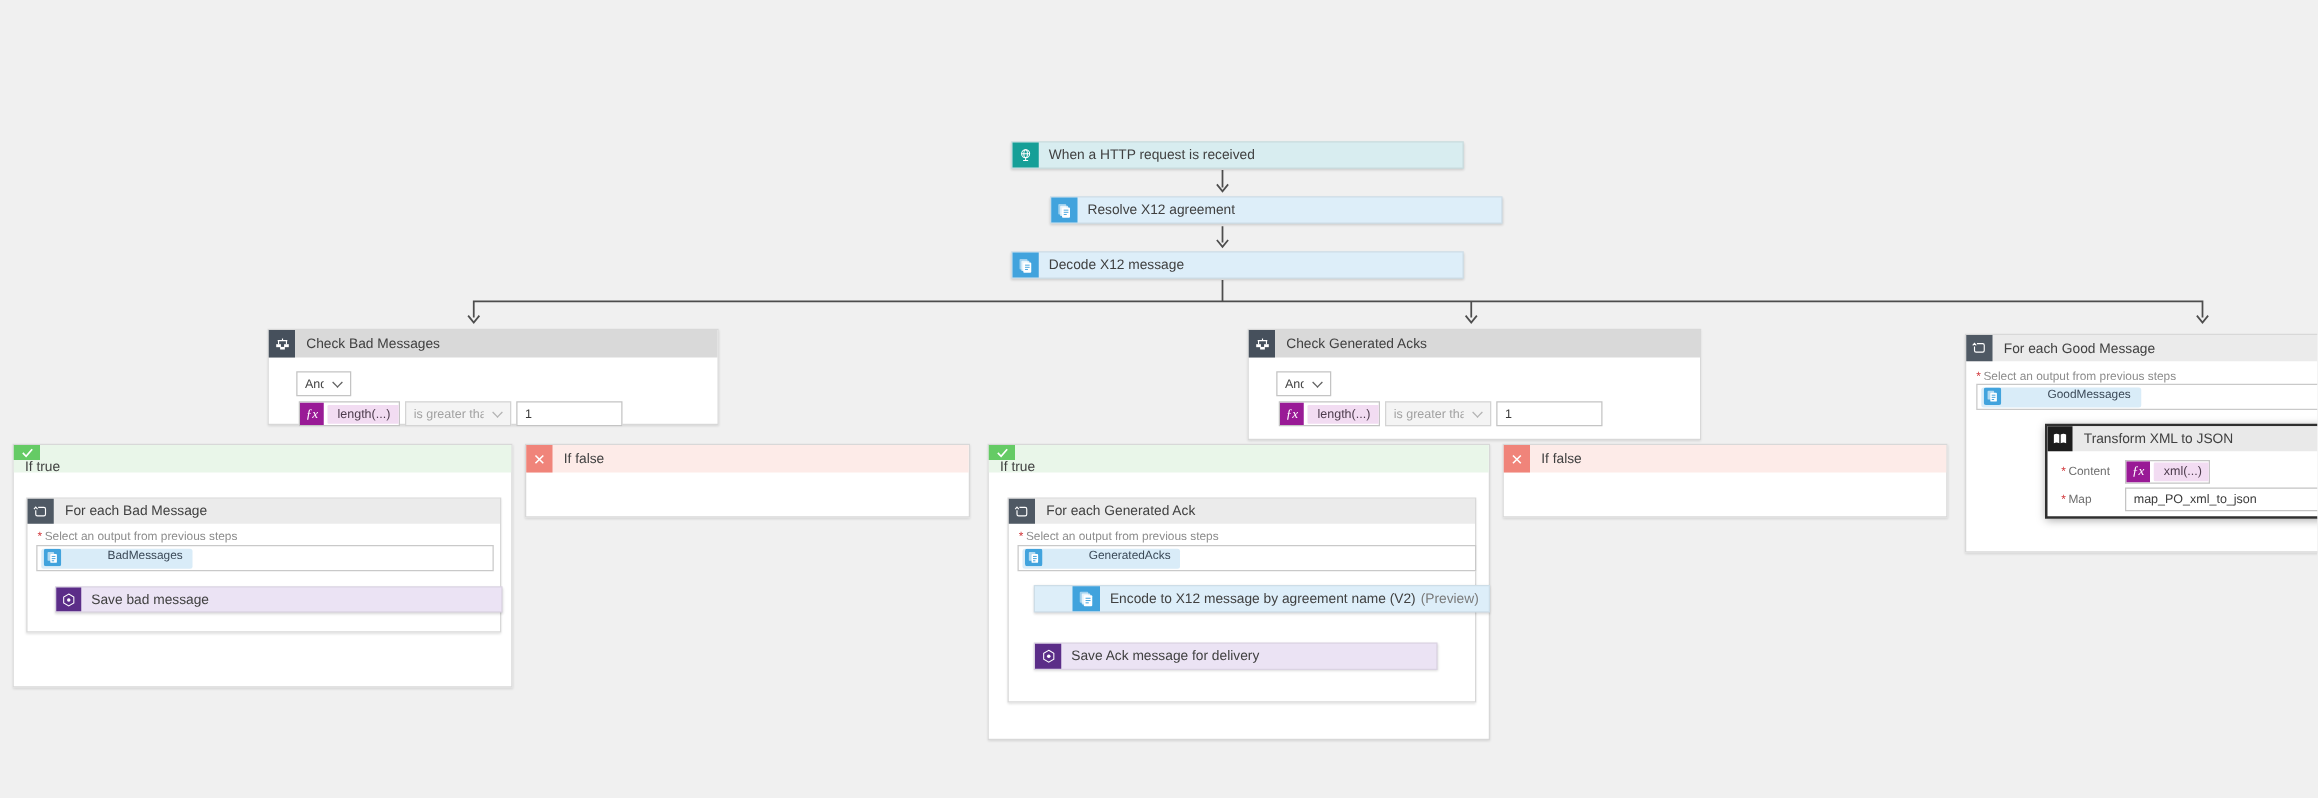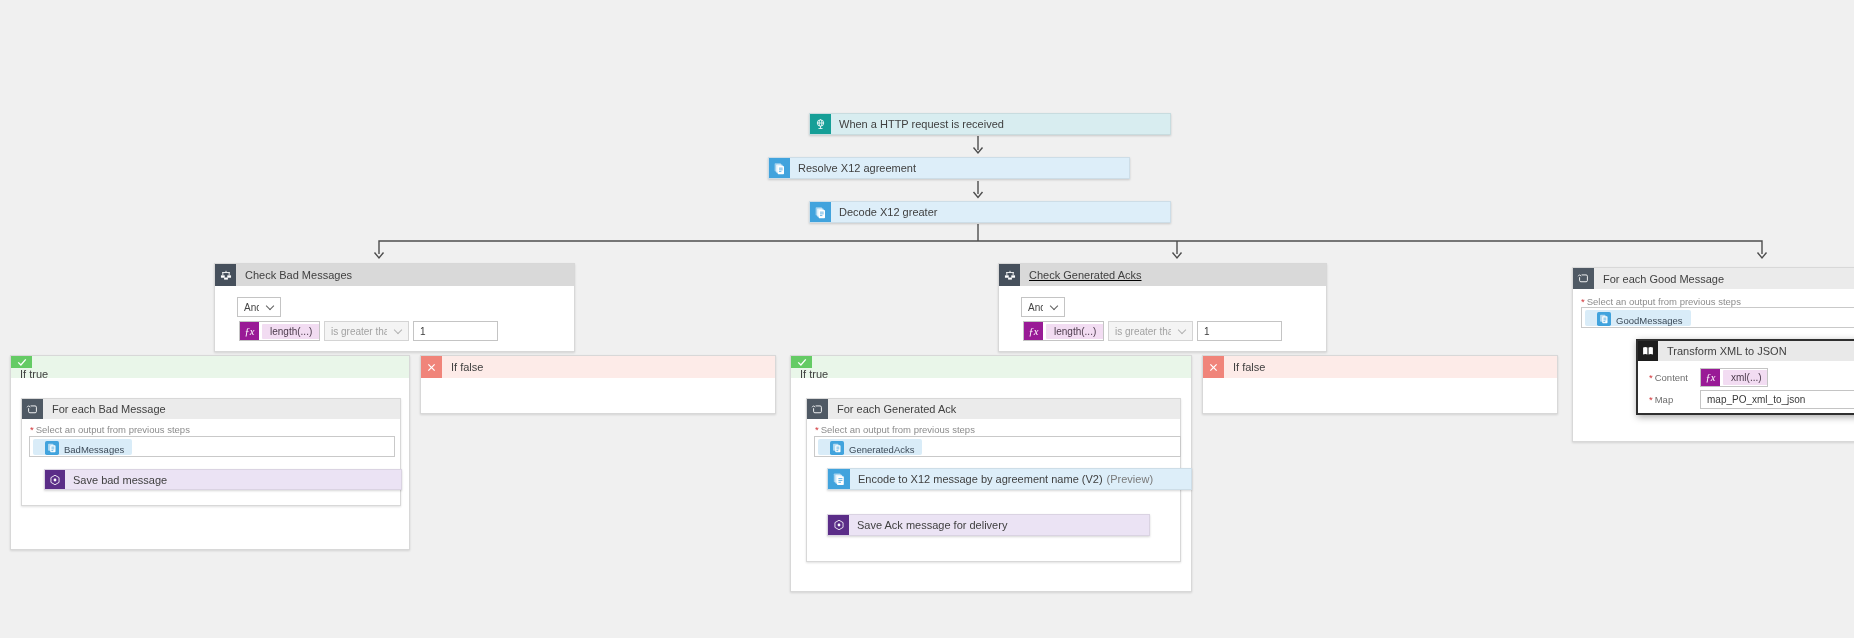--- a/index.html
+++ b/index.html
@@ -42,22 +42,22 @@
   .fxsq { width:19px; align-self:stretch; background:#991a96; color:#fff; font-style:italic;
           font-family:"Liberation Serif", serif; font-size:10.5px; display:flex; align-items:center;
           justify-content:center; flex:none; }
   .pill { background:#f2dcf2; font-size:10px; color:#4c3b4c; height:15px; display:flex; align-items:center;
           padding:0 8px; margin-left:3px; border-radius:1px; white-space:nowrap; }
 
   .seltext { position:absolute; font-size:9.5px; color:#8c8c8c; white-space:nowrap; }
   .req { color:#d13438; margin-right:2px; }
 
   .tokinp { position:absolute; background:#fff; border:1px solid #c9c9c9; display:flex; align-items:center; padding:0 3px; }
-  .tok { display:inline-flex; align-items:flex-end; height:16px; background:#d9ecf8; border-radius:2px;
-         font-size:9.5px; color:#3c4a58; padding:0 8px 0 12px; cursor:pointer; }
+  .tok { display:inline-flex; align-items:flex-start; height:16px; background:#d9ecf8; border-radius:2px;
+         font-size:9.5px; color:#3c4a58; padding:0 8px 0 2px; cursor:pointer;gap:32px; }
   .tok svg { margin-right:5px; }
 
   .selected { border:2px solid #2f2f2f; box-shadow:1px 2px 7px rgba(0,0,0,.35); }
 
   .fieldlbl { position:absolute; font-size:9.5px; color:#6d6d6d; white-space:nowrap; }
 </style>
 </head>
 <body>
 
 <div class="canvas">
@@ -83,45 +83,45 @@
     <span class="icon" style="background:#169f97;">
       <svg width="15" height="15" viewBox="0 0 20 20" fill="none" stroke="#fff" stroke-width="1.1">
         <circle cx="10" cy="8" r="4.3"></circle>
           <ellipse cx="10" cy="8" rx="1.9" ry="4.3"></ellipse>
         <path d="M5.8 8 H14.2 M10 12.4 V15 M7.3 15.3 H12.7"></path>
       </svg>
     </span>
     <span class="lbl">When a HTTP request is received</span>
   </div>
 
-  <div class="card" style="left:756px;top:157px;width:362px;background:#ddeef9;">
+  <div class="card" style="left:828px;top:157px;width:362px;background:#ddeef9;">
     <span class="icon" style="background:#41a3dd;">
       <svg width="15" height="15" viewBox="0 0 20 20">
         <rect x="3.5" y="3" width="8.5" height="11" rx="1" fill="#fff" opacity=".5"></rect>
         <rect x="5.5" y="4.8" width="8.5" height="11" rx="1" fill="#fff" opacity=".75"></rect>
         <rect x="7.5" y="6.6" width="8.5" height="11" rx="1" fill="#fff"></rect>
         <path d="M9.3 9.5h5M9.3 11.8h5M9.3 14.1h3.2" stroke="#41a3dd" stroke-width="1"></path>
       </svg>
     </span>
     <span class="lbl">Resolve X12 agreement</span>
   </div>
 
   <div class="card" style="left:797px;top:201px;width:362px;background:#ddeef9;">
     <span class="icon" style="background:#41a3dd;">
       <svg width="15" height="15" viewBox="0 0 20 20">
         <rect x="3.5" y="3" width="8.5" height="11" rx="1" fill="#fff" opacity=".5"></rect>
         <rect x="5.5" y="4.8" width="8.5" height="11" rx="1" fill="#fff" opacity=".75"></rect>
         <rect x="7.5" y="6.6" width="8.5" height="11" rx="1" fill="#fff"></rect>
         <path d="M9.3 9.5h5M9.3 11.8h5M9.3 14.1h3.2" stroke="#41a3dd" stroke-width="1"></path>
       </svg>
     </span>
-    <span class="lbl">Decode X12 greater</span>
-  </div>
-
-  <div class="scope" style="left:214px;top:263px;width:361px;height:89px;">
+    <span class="lbl">Decode X12 message</span>
+  </div>
+
+  <div class="scope" style="left:214px;top:263px;width:361px;height:77px;">
     <div class="scope-hd hd-cond">
       <span class="icon ic-cond">
         <svg width="14" height="14" viewBox="0 0 20 20" fill="none" stroke="#fff" stroke-width="1.3">
           <path d="M4.5 6.5 H15.5 M10 4 V6.5 M5.5 6.5 V10.5 M14.5 6.5 V10.5"></path>
           <rect x="2.8" y="10.5" width="5.4" height="3.4" fill="#fff" stroke="none"></rect>
           <rect x="11.8" y="10.5" width="5.4" height="3.4" fill="#fff" stroke="none"></rect>
           <rect x="7.3" y="13.6" width="5.4" height="3" fill="#fff" stroke="none"></rect>
         </svg>
       </span>
       <span class="lbl">Check Bad Messages</span>
@@ -134,21 +134,21 @@
       <span class="fxsq">ƒx</span>
       <span class="pill">length(...)</span>
     </div>
     <div class="dd disabled" style="left:109px;top:57px;width:85px;height:20px;">
       <span class="ddlbl">is greater than o...</span>
       <span class="chev"></span>
     </div>
     <div class="inp" style="left:198px;top:57px;width:85px;height:20px;">1</div>
   </div>
 
-  <div class="scope" style="left:998px;top:263px;width:329px;height:89px;text-decoration:underline;">
+  <div class="scope" style="left:998px;top:263px;width:363px;height:89px;">
     <div class="scope-hd hd-cond">
       <span class="icon ic-cond">
         <svg width="14" height="14" viewBox="0 0 20 20" fill="none" stroke="#fff" stroke-width="1.3">
           <path d="M4.5 6.5 H15.5 M10 4 V6.5 M5.5 6.5 V10.5 M14.5 6.5 V10.5"></path>
           <rect x="2.8" y="10.5" width="5.4" height="3.4" fill="#fff" stroke="none"></rect>
           <rect x="11.8" y="10.5" width="5.4" height="3.4" fill="#fff" stroke="none"></rect>
           <rect x="7.3" y="13.6" width="5.4" height="3" fill="#fff" stroke="none"></rect>
         </svg>
       </span>
       <span class="lbl">Check Generated Acks</span>
@@ -250,21 +250,21 @@
         <span class="tok">
           <svg width="14" height="14" viewBox="0 0 16 16">
             <rect width="16" height="16" rx="2" fill="#41a3dd"></rect>
             <rect x="3.5" y="3" width="6" height="8" rx="0.8" fill="#fff" opacity=".6"></rect>
             <rect x="6" y="4.8" width="6" height="8" rx="0.8" fill="#fff"></rect>
             <path d="M7.3 7h3.4M7.3 9h3.4M7.3 11h2.2" stroke="#41a3dd" stroke-width=".9"></path>
           </svg>
           <span>GeneratedAcks</span>
         </span>
       </div>
-      <div class="card" style="left:8px;top:69px;width:365px;background:#ddeef9;">
+      <div class="card" style="left:8px;top:69px;width:365px;background:#ddeef9;justify-content:flex-end;">
         <span class="icon" style="background:#41a3dd;width:22px;">
           <svg width="16" height="16" viewBox="0 0 20 20">
             <rect x="3.5" y="3" width="8.5" height="11" rx="1" fill="#fff" opacity=".5"></rect>
             <rect x="5.5" y="4.8" width="8.5" height="11" rx="1" fill="#fff" opacity=".75"></rect>
             <rect x="7.5" y="6.6" width="8.5" height="11" rx="1" fill="#fff"></rect>
             <path d="M9.3 9.5h5M9.3 11.8h5M9.3 14.1h3.2" stroke="#41a3dd" stroke-width="1"></path>
           </svg>
         </span>
         <span class="lbl">
           <span>Encode to X12 message by agreement name (V2)</span>

